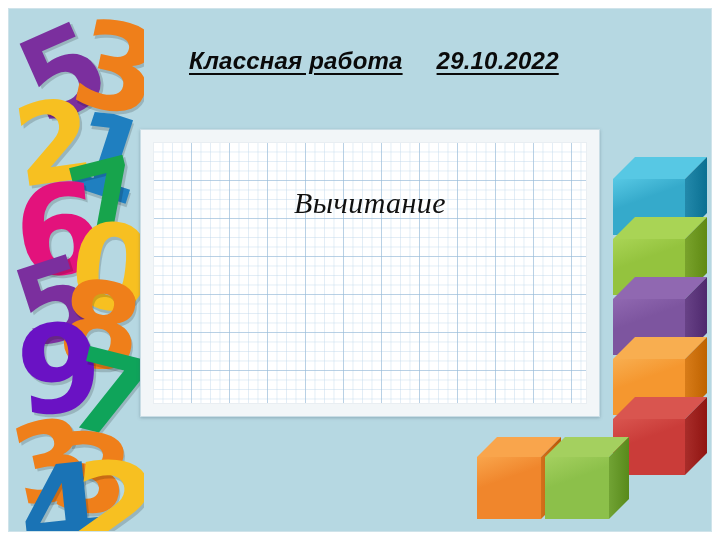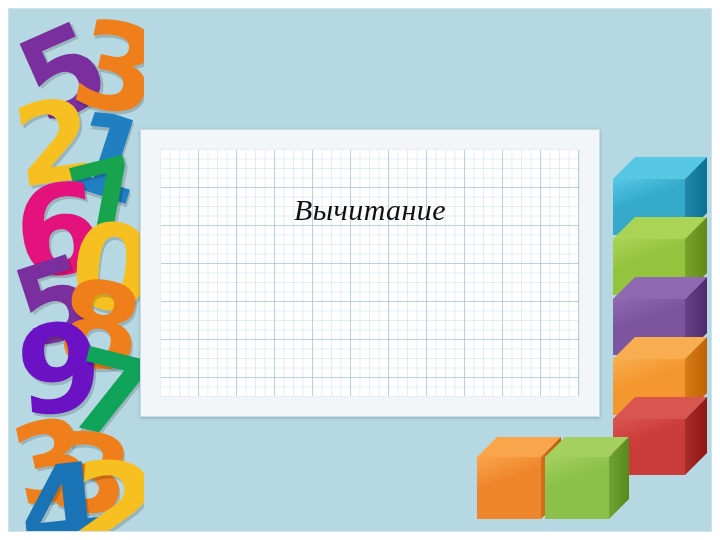--- a/index.html
+++ b/index.html
@@ -46,21 +46,21 @@
   #title-gap{display:inline-block;width:34px;}
 
   
   #paper-outer{
     position:absolute;
     left:131px; top:120px;
     width:460px; height:288px;
     box-sizing:border-box;
     background:#f2f6f8;
     border:1px solid #c9dde5;
-    padding:19px;
+    padding:12px;
     box-shadow:0 1px 3px rgba(60,90,105,.35);
   }
   #paper{
     position:relative;
     width:100%;height:100%;
     box-sizing:border-box;
     background-color:#ffffff;
     background-image:
       linear-gradient(to right,  rgba(150,185,215,.55) 1px, transparent 1px),
       linear-gradient(to bottom, rgba(150,185,215,.55) 1px, transparent 1px),
@@ -125,20 +125,23 @@
         <span class="num" style="left: 8px; top: 238px; font-size: 110px; color: rgb(123, 47, 158); transform: rotate(-18deg); text-shadow: rgba(0, 0, 0, 0.16) 2px 3px 0px;">5</span>
         <span class="num" style="left: 50px; top: 258px; font-size: 118px; color: rgb(239, 127, 26); transform: rotate(8deg); text-shadow: rgba(0, 0, 0, 0.16) 2px 3px 0px;">8</span>
         <span class="num" style="left: 8px; top: 300px; font-size: 122px; color: rgb(106, 18, 196); transform: rotate(-4deg); text-shadow: rgba(0, 0, 0, 0.16) 2px 3px 0px;">9</span>
         <span class="num" style="left: 62px; top: 330px; font-size: 112px; color: rgb(15, 164, 90); transform: rotate(14deg); text-shadow: rgba(0, 0, 0, 0.16) 2px 3px 0px;">7</span>
         <span class="num" style="left: 4px; top: 398px; font-size: 110px; color: rgb(239, 127, 26); transform: rotate(-12deg); text-shadow: rgba(0, 0, 0, 0.16) 2px 3px 0px;">3</span>
         <span class="num" style="left: 46px; top: 412px; font-size: 108px; color: rgb(239, 127, 26); transform: rotate(10deg); text-shadow: rgba(0, 0, 0, 0.16) 2px 3px 0px;">3</span>
         <span class="num" style="left: 10px; top: 440px; font-size: 124px; color: rgb(26, 115, 181); transform: rotate(-6deg); text-shadow: rgba(0, 0, 0, 0.16) 2px 3px 0px;">4</span>
         <span class="num" style="left: 62px; top: 438px; font-size: 124px; color: rgb(247, 192, 33); transform: rotate(6deg); text-shadow: rgba(0, 0, 0, 0.16) 2px 3px 0px;">2</span>
       </div>
 
+    <div id="title-row">
+      <span class="title-txt">Классная работа</span><span id="title-gap"></span><span class="title-txt">29.10.2022</span>
+    </div>
 
     <div id="paper-outer">
       <div id="paper">
         <div id="paper-text">
           <span class="ln">Вычитание</span>
         </div>
       </div>
     </div>
 
     <div id="tower" style="position: absolute; left: 0px; top: 0px; width: 100%; height: 100%;">

